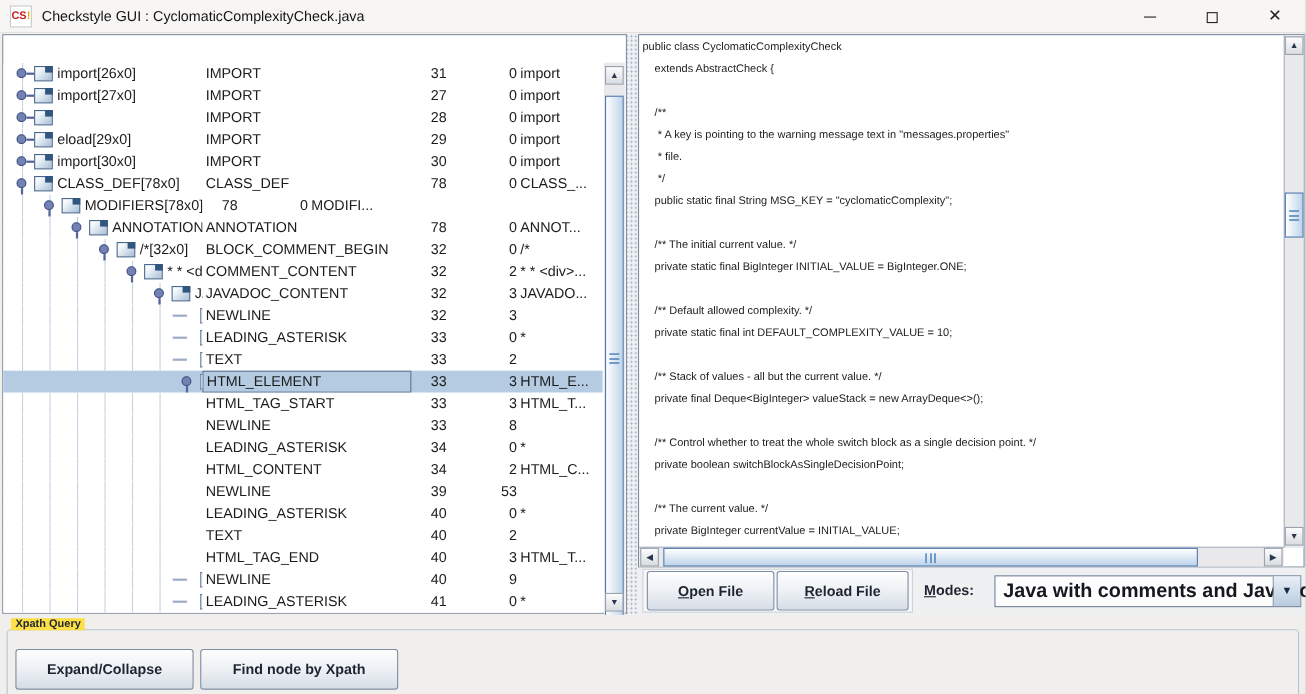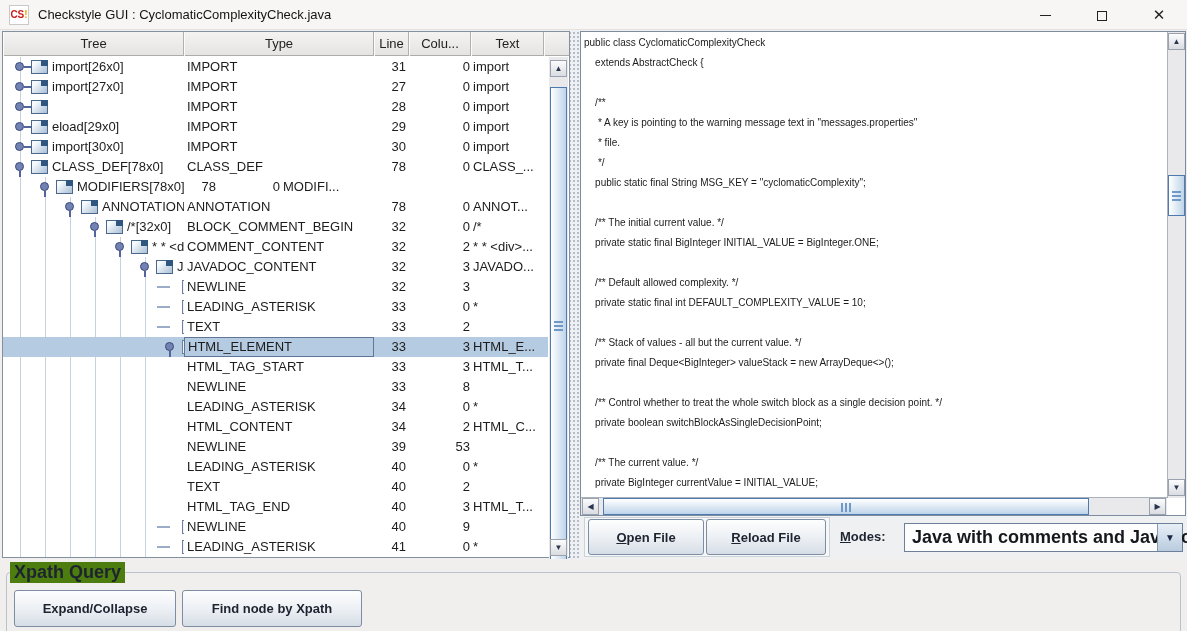--- a/index.html
+++ b/index.html
@@ -72,45 +72,37 @@
     font-family:"Liberation Sans",sans-serif;padding:0;}
   .btn-panel{position:absolute;left:584px;top:517px;width:246px;height:40px;border:1px solid #cdd2d8;background:#f6f7f8;}
   .modes-label{position:absolute;left:840px;top:529px;width:60px;font-weight:bold;font-size:13px;color:#1d2430;}
   .combo{position:absolute;left:904px;top:523px;width:279px;height:29px;border:1px solid #6e8099;background:#fdfdfe;}
   .combo-value{position:absolute;left:7px;top:0;line-height:27px;font-weight:bold;font-size:18px;color:#15181d;white-space:nowrap;}
   .combo-arrow{position:absolute;right:0;top:0;width:25px;height:27px;border-left:1px solid #8a99ad;
     background:linear-gradient(#e8eff7,#b9cbde);text-align:center;line-height:27px;font-size:10px;color:#1a2742;}
   
   .bottom-panel{position:absolute;left:0;top:559px;width:1187px;height:72px;background:#f0efed;}
   .groupbox{position:absolute;left:6px;top:13px;width:1175px;height:70px;border:1px solid #bac3cd;border-radius:4px;}
-  .group-title{position:absolute;left:10px;top:3px;background:#4d7c0f;padding:0 4px;font-weight:bold;font-size:18px;color:#1d2430;}
+  .group-title{position:absolute;left:10px;top:3px;background:#fde047;padding:0 4px;font-weight:bold;font-size:10px;color:#1d2430;}
   u{text-decoration:underline;}
 </style>
 </head>
 <body>
 
 <div class="window">
 
   <div class="titlebar">
     <div class="app-icon"><span>CS</span><b>!</b></div>
     <div class="title-text">Checkstyle GUI : CyclomaticComplexityCheck.java</div>
     <div class="winbtn min"><span class="bar"></span></div>
     <div class="winbtn max"><span class="box"></span></div>
     <div class="winbtn close"><span>✕</span></div>
   </div>
 
   <div class="tree-table">
-    <div class="thead">
-      <div class="th" style="width:181px">Tree</div>
-      <div class="th" style="width:190px">Type</div>
-      <div class="th" style="width:35px">Line</div>
-      <div class="th" style="width:62px">Colu...</div>
-      <div class="th" style="width:73px">Text</div>
-      <div class="th" style="flex:1;border-right:none"></div>
-    </div>
     <div class="tbody" id="tree-body">
         <div class="trow">
           <div class="cell c-tree">
             <div class="guide" style="left: 17px;"></div>
             <div class="hdl col" style="left: 12px;"></div>
             <div class="folder" style="left: 28px;"></div>
             <span class="tree-label" style="left: 49px;">import[26x0]</span>
           </div>
           <div class="cell c-type">IMPORT</div>
           <div class="cell c-line">31</div>

